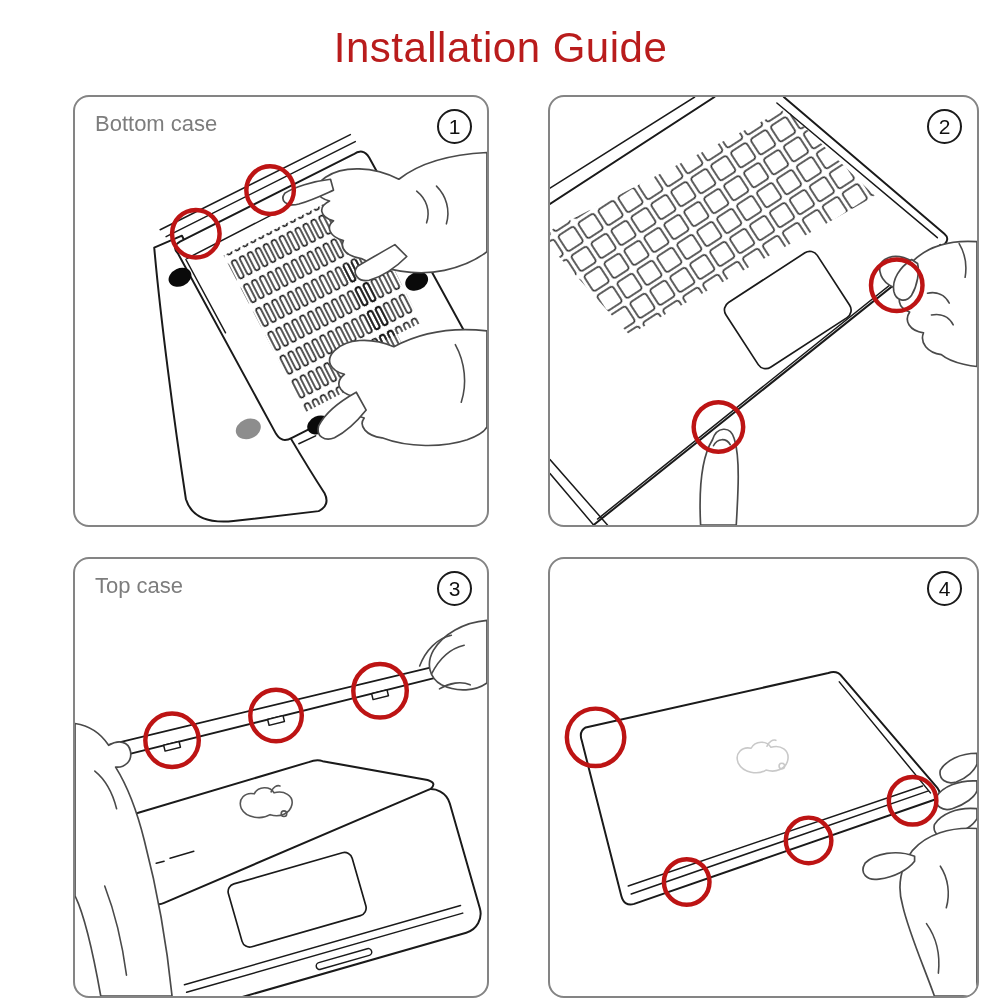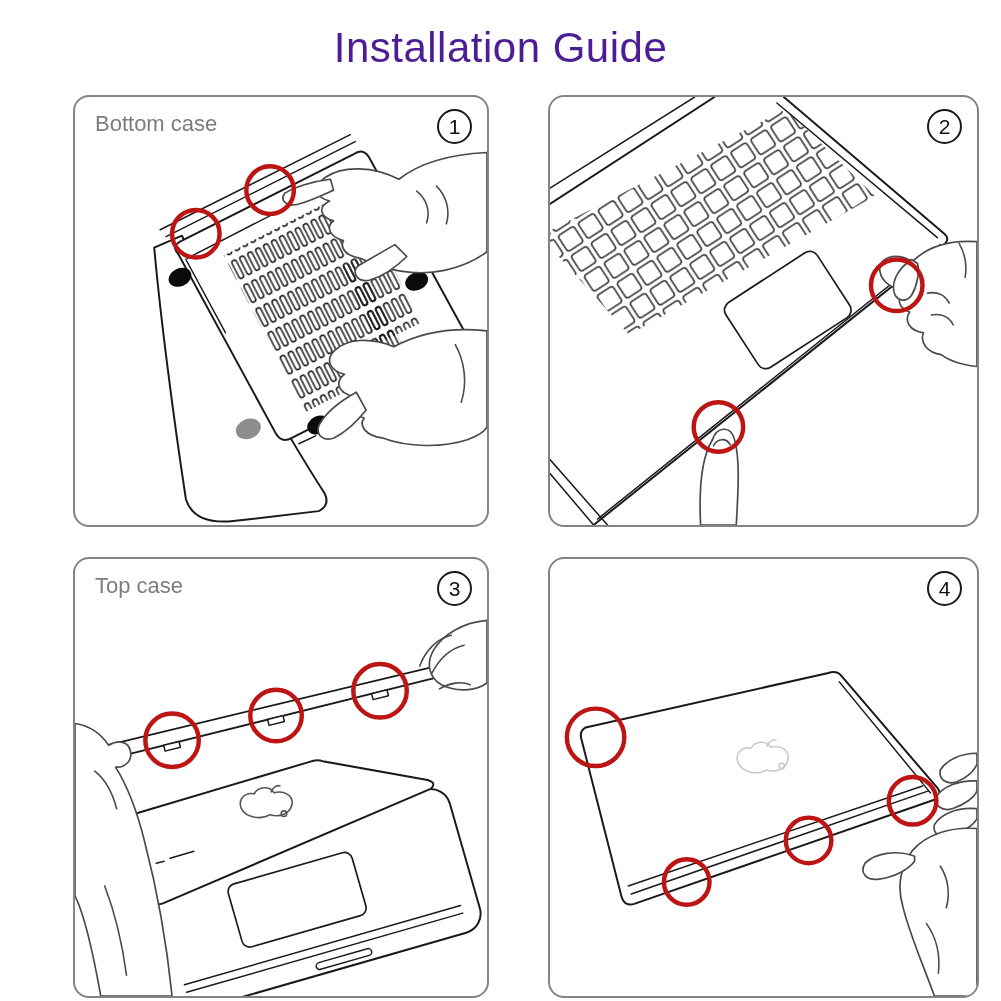--- a/index.html
+++ b/index.html
@@ -1,21 +1,21 @@
 <!DOCTYPE html>
 <html><head>
 <meta charset="utf-8">
 <style>
   html,body{margin:0;padding:0;background:#ffffff;}
   body{
     width:1001px;height:1001px;overflow:hidden;position:relative;
     font-family:"Liberation Sans","DejaVu Sans",sans-serif;
   }
   .header{height:95px;display:flex;align-items:center;justify-content:center;}
-  .page-title{font-size:42px;color:#4c1d95;letter-spacing:0.5px;}
+  .page-title{font-size:42px;color:#b91c1c;letter-spacing:0.5px;}
   .grid{
     position:absolute;left:57px;top:95px;
     display:grid;grid-template-columns:416px 431px;grid-template-rows:432px 441px;
     column-gap:59px;row-gap:30px;padding-left:16px;
   }
   .panel{
     position:relative;border:2px solid #848484;border-radius:16px;
     box-sizing:border-box;background:#fff;overflow:hidden;
   }
   .panel svg.art{position:absolute;left:0;top:0;width:100%;height:100%;}

